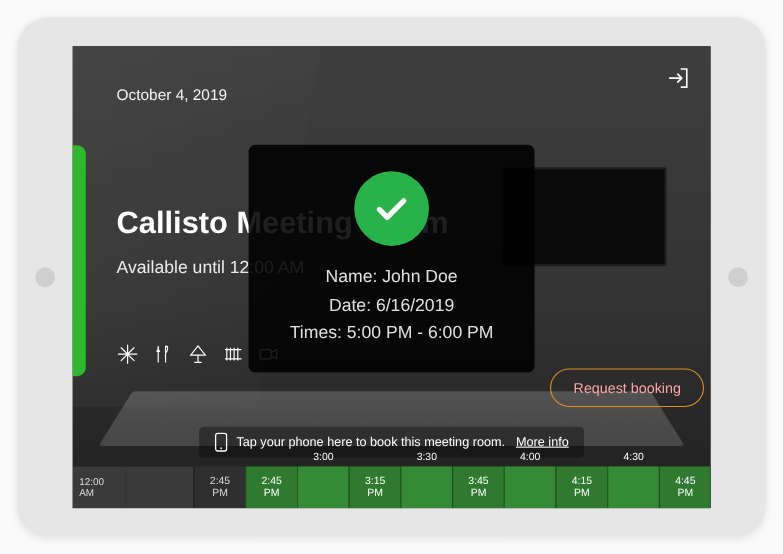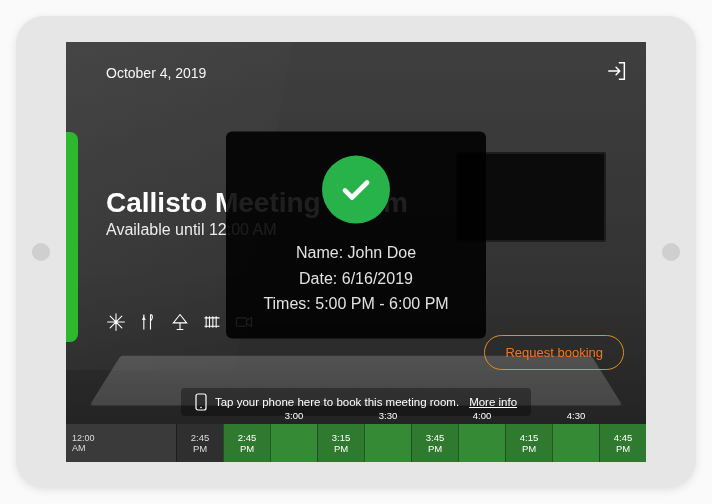--- a/index.html
+++ b/index.html
@@ -41,32 +41,32 @@
   .room-bg { position: absolute; inset: 0; background: linear-gradient(180deg,#5a5a5a 0%, #4a4a4a 55%, #2e2e2e 100%); }
   .room-bg::before { content:""; position:absolute; left:0; top:0; width:55%; height:78%; background: linear-gradient(100deg, rgba(255,255,255,0.06) 0%, rgba(255,255,255,0.02) 60%, transparent 60%); }
   .room-table { position:absolute; left:40px; right:40px; bottom:48px; height:70px; background:linear-gradient(180deg,#ddd,#bbb); transform: perspective(400px) rotateX(45deg); opacity:.35; border-radius:4px; }
   .room-tv { position:absolute; right:40px; top:110px; width:150px; height:90px; background:#111; border:2px solid #2a2a2a; border-radius:2px; }
   .room-dim { position:absolute; inset:0; background: rgba(0,0,0,.30); }
 
   .status-bar { position:absolute; left:0; top:90px; width:12px; height:210px; background:#2db82d; border-radius:0 8px 8px 0; }
 
   .header { position:absolute; left:40px; top:22px; }
   .time { font-size:30px; font-weight:700; letter-spacing:.5px; }
-  .date { font-size:14px; margin-top:1px; font-weight:400; opacity:.95; }
+  .date { font-size:14px; margin-top:14px; font-weight:400; opacity:.95; }
 
   .exit { position:absolute; right:18px; top:18px; width:22px; height:22px; cursor:pointer; }
 
   .room-block { position:absolute; left:40px; top:145px; }
   .room-name { font-size:28px; font-weight:700; }
-  .room-avail { font-size:16px; margin-top:2px; opacity:.9; font-weight:400; }
+  .room-avail { font-size:16px; margin-top:16px; opacity:.9; font-weight:400; }
 
   .amenities { position:absolute; left:40px; top:270px; display:flex; gap:12px; align-items:center; }
   .amenities svg, .amenities .glyph { width:20px; height:20px; stroke:#fff; fill:none; stroke-width:1.3; color:#fff; display:flex; align-items:center; justify-content:center; font-size:16px; }
 
-  .req-btn { position:absolute; right:22px; bottom:92px; border:1.5px solid #e28f1e; color:#f97316; background:transparent; border-radius:22px; padding:9px 20px; font-size:13px; cursor:pointer; }
+  .req-btn { position:absolute; right:6px; bottom:92px; border:1.5px solid #e28f1e; color:#fca5a5; background:transparent; border-radius:22px; padding:9px 20px; font-size:13px; cursor:pointer; }
 
   .tap-banner { position:absolute; left:0; right:0; bottom:46px; display:flex; justify-content:center; }
   .tap-inner { display:flex; align-items:center; gap:8px; background:rgba(0,0,0,.35); padding:5px 14px; border-radius:4px; font-size:11.5px; }
   .tap-inner .more { text-decoration:underline; cursor:pointer; margin-left:2px; }
 
   .timeline { position:absolute; left:0; right:0; bottom:0; height:38px; display:flex; background:#222; }
   .timeline .start { width:48px; background:#3a3a3a; color:#ddd; font-size:9px; display:flex; flex-direction:column; align-items:flex-start; justify-content:center; padding-left:6px; line-height:1.15; }
   .timeline .gap { flex:1; background:#3a3a3a; }
   .timeline .slots { display:flex; }
   .timeline .slot { width:47px; border-left:1px solid rgba(0,0,0,.35); display:flex; flex-direction:column; align-items:center; justify-content:center; font-size:9.5px; line-height:1.2; cursor:pointer; }

